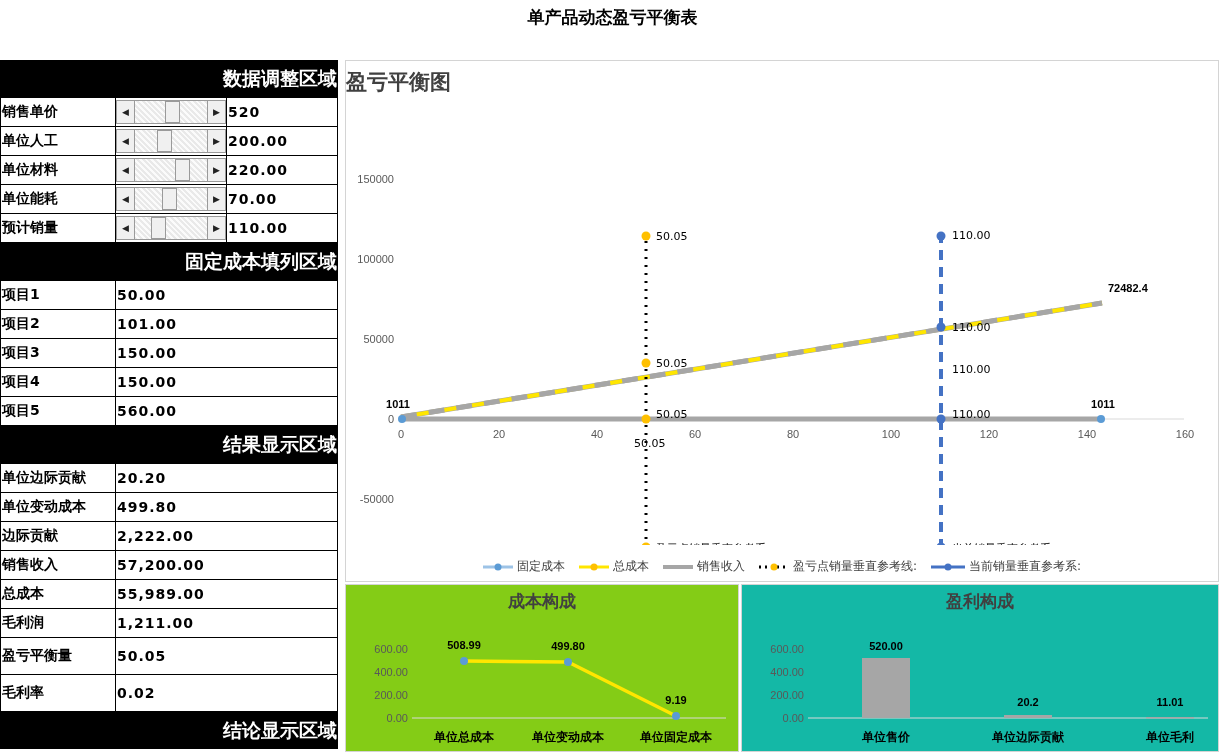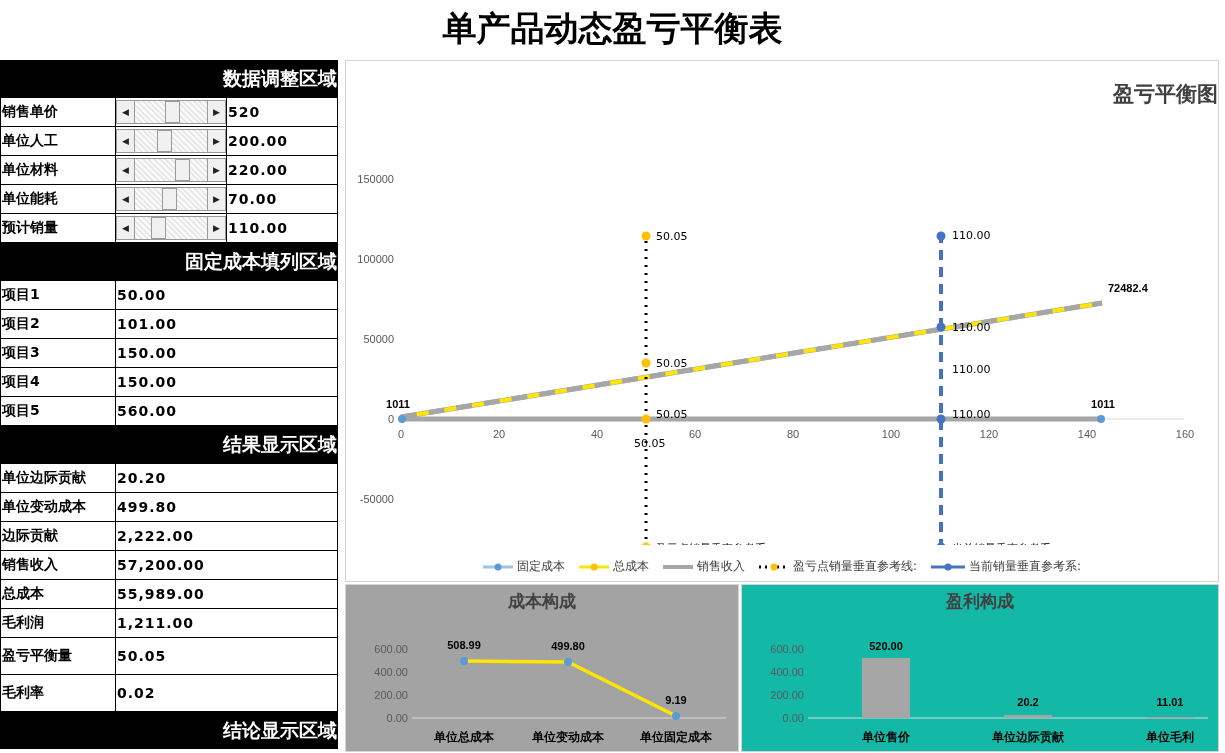--- a/index.html
+++ b/index.html
@@ -6,21 +6,21 @@
   body{
     width:1225px;height:753px;
     background:#ffffff;
     font-family:"Liberation Sans","DejaVu Sans",sans-serif;
     overflow:hidden;
     position:relative;
   }
   
   .main-title{
     position:absolute;left:0;top:6px;width:1225px;text-align:center;
-    font-size:34px;font-weight:bold;color:#000;
+    font-size:17px;font-weight:bold;color:#000;
     font-family:"DejaVu Sans","Liberation Sans",sans-serif;
   }
   
   .left-panel{position:absolute;left:0;top:60px;width:338px;}
   .sect-header{
     background:#000;color:#fff;text-align:right;font-weight:bold;
     font-size:19px;padding:5px 0 4px 0;border:1px solid #000;
     font-family:"DejaVu Sans","Liberation Sans",sans-serif;
   }
   table.grid{border-collapse:collapse;width:338px;table-layout:fixed;}
@@ -46,35 +46,35 @@
   .sp-thumb{
     position:absolute;top:0;bottom:0;width:13px;background:#f0f0f0;
     border:1px solid #9a9a9a;
   }
   
   .chart-main{
     position:absolute;left:345px;top:60px;width:872px;height:520px;
     border:1px solid #d4d4d4;background:#fff;
   }
   .chart-title{
-    text-align:right;font-size:21px;font-weight:bold;margin-top:19px;color:#404040;
+    text-align:left;font-size:21px;font-weight:bold;margin-top:7px;color:#404040;
     font-family:"DejaVu Sans","Liberation Sans",sans-serif;
   }
   .plot-wrap{position:absolute;left:0;top:34px;width:872px;height:450px;}
   svg{display:block;}
   .legend-main{
     position:absolute;left:0;bottom:6px;width:872px;
     display:flex;justify-content:center;align-items:center;gap:14px;
     font-size:12px;color:#404040;
     font-family:"DejaVu Sans","Liberation Sans",sans-serif;
   }
   .lg{display:flex;align-items:center;gap:4px;}
   .bottom-left{
     position:absolute;left:345px;top:584px;width:392px;height:166px;
-    border:1px solid #d4d4d4;background:#a3a3a3;
+    border:1px solid #d4d4d4;background:#84cc16;
   }
   .bottom-right{
     position:absolute;left:741px;top:584px;width:476px;height:166px;
     border:1px solid #d4d4d4;background:#14b8a6;
   }
   .sub-title{
     text-align:center;font-size:17px;font-weight:bold;color:#404040;margin-top:5px;
     font-family:"DejaVu Sans","Liberation Sans",sans-serif;
   }
   .tick{font-size:11px;fill:#595959;font-family:"Liberation Sans",sans-serif;}

